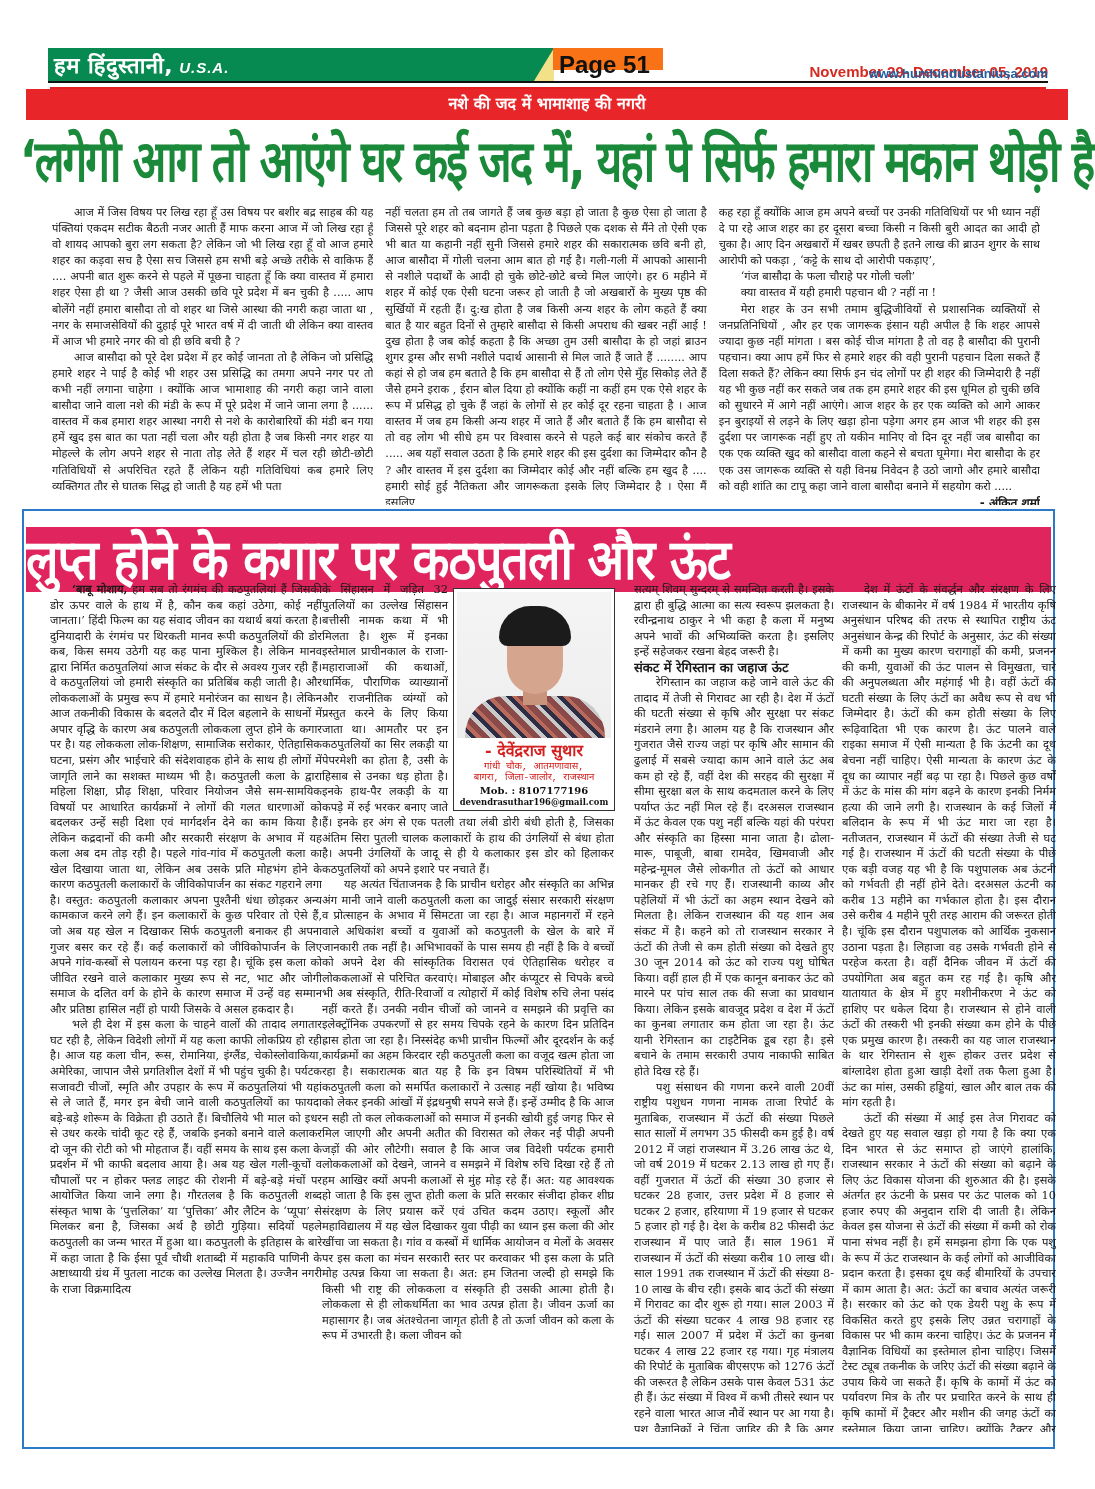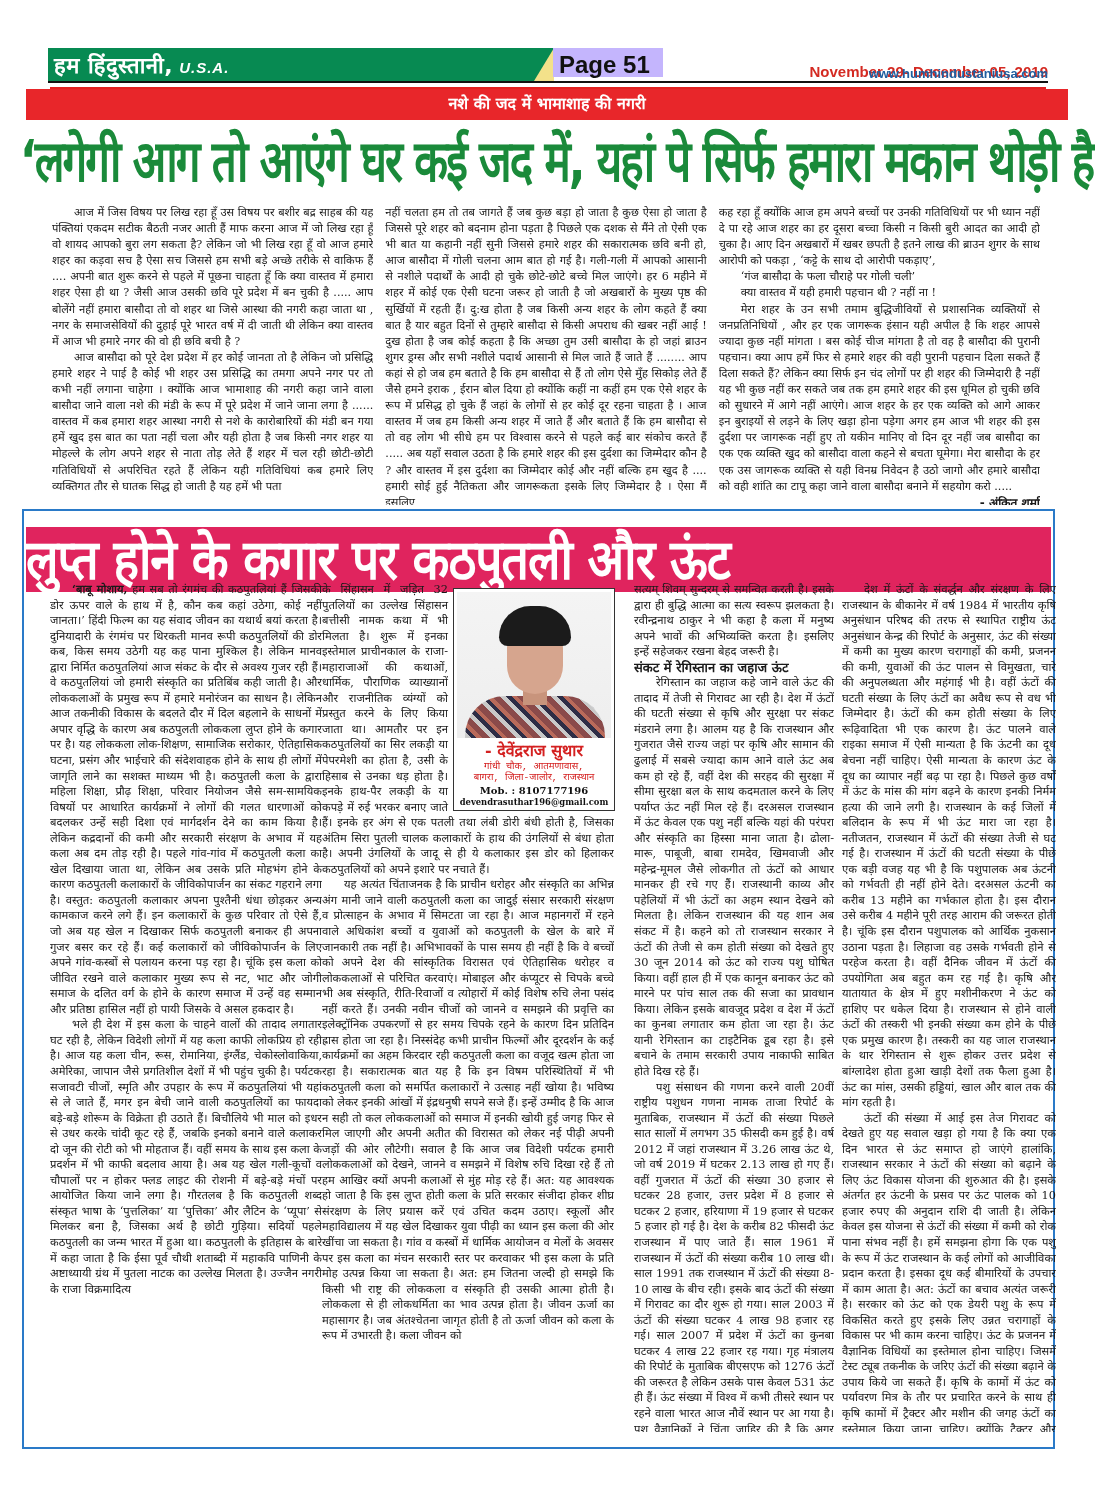--- a/index.html
+++ b/index.html
@@ -7,21 +7,21 @@
   body { position: relative; font-family: "DejaVu Serif", serif; color: #111; }
 
   
   .masthead { position: absolute; left: 48px; top: 48px; width: 1000px; height: 33px; }
   .brand-bar { position: absolute; left: 0; top: 0; width: 505px; height: 33px; background: #078a52; }
   .brand-bar::after { content: ""; position: absolute; right: -1px; top: 0; width: 0; height: 0;
     border-right: 20px solid #f3e18a; border-top: 33px solid transparent; }
   .brand-name { position: absolute; left: 6px; top: 1px; color: #ffffff; font-family: "DejaVu Sans", sans-serif;
     font-weight: bold; font-size: 22px; letter-spacing: 0.5px; white-space: nowrap; }
   .brand-suffix { font-family: "Liberation Sans", sans-serif; font-style: italic; font-size: 15px; margin-left: 6px; letter-spacing: 1px; }
-  .page-tab { position: absolute; left: 505px; top: 0; width: 110px; height: 29px; background: #c4b5fd;
+  .page-tab { position: absolute; left: 505px; top: 0; width: 110px; height: 22px; background: #f97316;
     font-family: "Liberation Sans", sans-serif; font-weight: bold; font-size: 24px; padding-left: 6px; line-height: 33px; color: #111; }
   .issue-date { position: absolute; right: 0; top: 15px; font-family: "Liberation Sans", sans-serif; font-weight: bold;
     font-size: 15px; color: #d42a22; text-align: right; }
   .issue-url { position: absolute; right: 0; top: 18px; font-family: "Liberation Sans", sans-serif; font-weight: bold;
     font-size: 13px; color: #1f5fa0; text-align: right; }
   .mast-rule-black { position: absolute; left: 48px; top: 81px; width: 1000px; height: 2px; background: #111; }
   .mast-rule-red { position: absolute; left: 50px; top: 87px; width: 996px; height: 2px; background: #e02020; }
 
   
   .kicker { position: absolute; left: 26px; top: 89px; width: 1042px; height: 31px; background: #e8262a;

